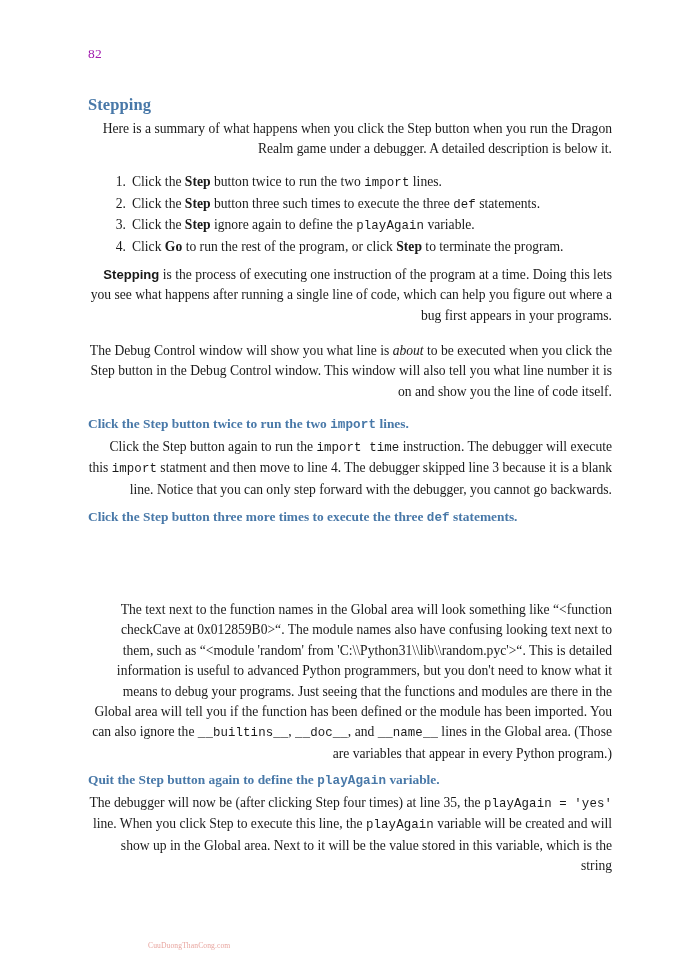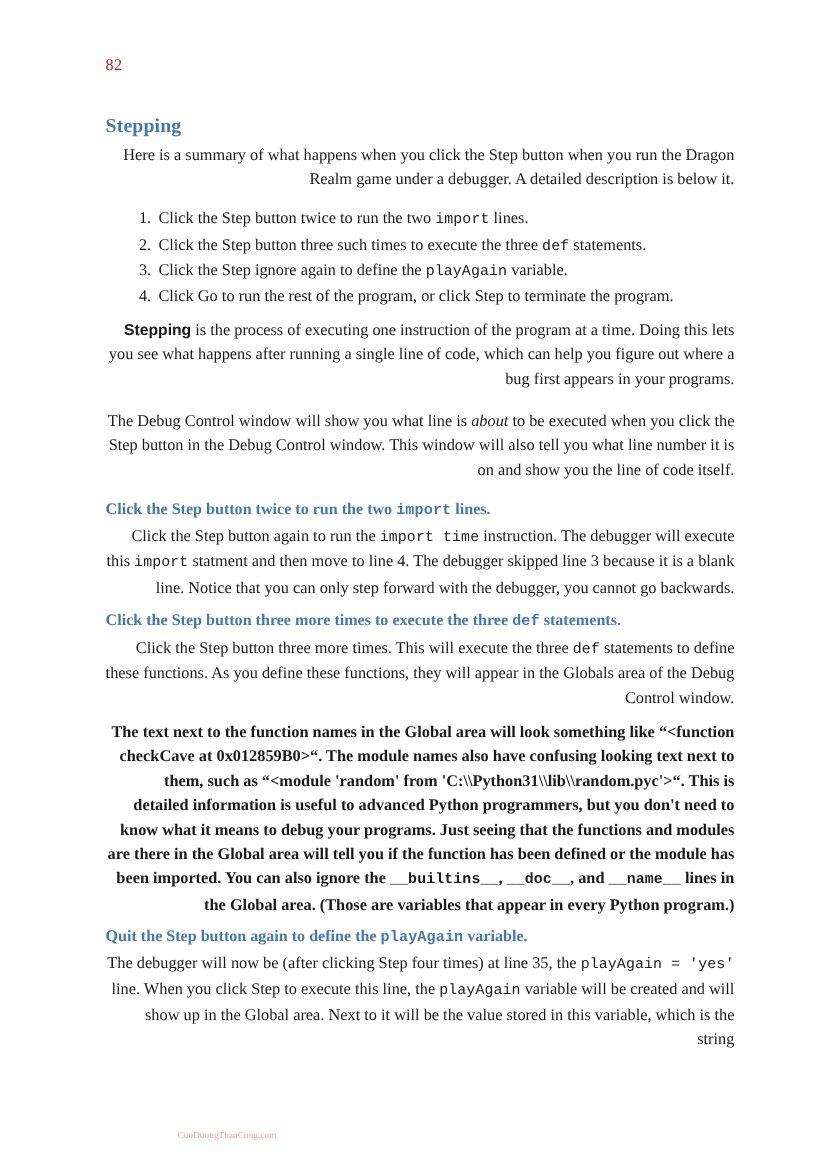--- a/index.html
+++ b/index.html
@@ -14,21 +14,21 @@
     background: #ffffff;
     overflow: hidden;
     font-family: "Liberation Serif", "DejaVu Serif", serif;
     color: #1a1a1a;
   }
   .page-number {
     position: absolute;
     left: 88px;
     top: 46px;
     font-size: 13.5px;
-    color: #b91c1c;
+    color: #a21caf;
     letter-spacing: 0.2px;
   }
   h1.section-title {
     position: absolute;
     left: 88px;
     top: 95px;
     margin: 0;
     font-size: 16.5px;
     font-weight: bold;
     color: #4878a8;
@@ -44,21 +44,21 @@
     font-size: 13.6px;
     line-height: 20.4px;
     text-align: right;
     color: #1a1a1a;
   }
   .mono {
     font-family: "Liberation Mono", "DejaVu Sans Mono", monospace;
     font-size: 12.4px;
     letter-spacing: 0.1px;
   }
-  .b { font-weight: normal; }
+  .b { font-weight: bold; }
   .i { font-style: italic; }
   .sans-b {
     font-family: "Liberation Sans", "DejaVu Sans", sans-serif;
     font-weight: bold;
     font-size: 13.1px;
   }
   ol.steps {
     margin: 0;
     padding: 0;
     list-style: none;
@@ -136,24 +136,23 @@
     <p class="para"><span class="sans-b">Stepping</span><span> is the process of executing one instruction of the program at a time. Doing this lets you see what happens after running a single line of code, which can help you figure out where a bug first appears in your programs.</span></p>
   </div>
 
   <div class="body-block" style="top:414px;">
     <h2 class="sub-head"><span>Click the Step button twice to run the two </span><span class="mono">import</span><span> lines.</span></h2>
     <p class="para" style="margin-top:2px;"><span>Click the Step button again to run the </span><span class="mono">import time</span><span> instruction. The debugger will execute this </span><span class="mono">import</span><span> statment and then move to line 4. The debugger skipped line 3 because it is a blank line. Notice that you can only step forward with the debugger, you cannot go backwards.</span></p>
   </div>
 
   <div class="body-block" style="top:507px;">
     <h2 class="sub-head"><span>Click the Step button three more times to execute the three </span><span class="mono">def</span><span> statements.</span></h2>
-    <p class="para" style="margin-top:2px;"><span>Click the Step button three more times. This will execute the three </span><span class="mono">def</span><span> statements to define these functions. As you define these functions, they will appear in the Globals area of the Debug Control window.</span></p>
   </div>
 
-  <div class="body-block" style="top:600px;font-weight:bold;">
+  <div class="body-block" style="top:600px;">
     <p class="para"><span>The text next to the function names in the Global area will look something like “&lt;function checkCave at 0x012859B0&gt;“. The module names also have confusing looking text next to them, such as “&lt;module 'random' from 'C:\\Python31\\lib\\random.pyc'&gt;“. This is detailed information is useful to advanced Python programmers, but you don't need to know what it means to debug your programs. Just seeing that the functions and modules are there in the Global area will tell you if the function has been defined or the module has been imported. You can also ignore the </span><span class="mono">__builtins__</span><span>, </span><span class="mono">__doc__</span><span>, and </span><span class="mono">__name__</span><span> lines in the Global area. (Those are variables that appear in every Python program.)</span></p>
   </div>
 
   <div class="body-block" style="top:770px;">
     <h2 class="sub-head"><span>Quit the Step button again to define the </span><span class="mono">playAgain</span><span> variable.</span></h2>
     <p class="para" style="margin-top:2px;"><span>The debugger will now be (after clicking Step four times) at line 35, the </span><span class="mono">playAgain = 'yes'</span><span> line. When you click Step to execute this line, the </span><span class="mono">playAgain</span><span> variable will be created and will show up in the Global area. Next to it will be the value stored in this variable, which is the string</span></p>
   </div>
 
   <div class="footer">CuuDuongThanCong.com</div>
 

